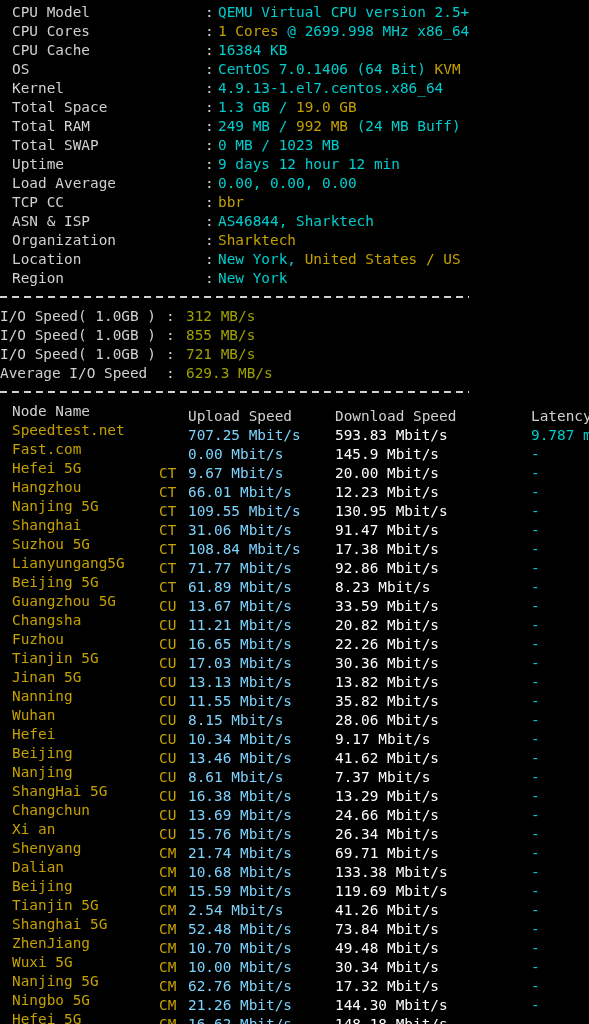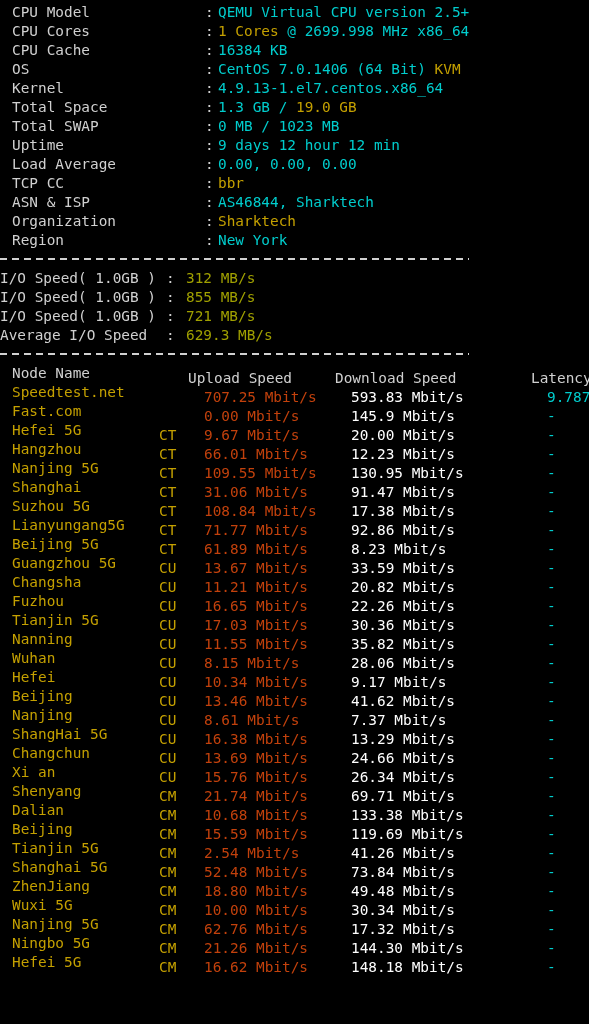--- a/index.html
+++ b/index.html
@@ -20,21 +20,21 @@
   .terminal {
     width: 469px;
     height: 1024px;
     background: #000000;
     position: relative;
     padding: 0;
     box-sizing: border-box;
   }
   .c-cyan   { color: #00cdcd; }
   .c-yellow { color: #c4a000; }
-  .c-green  { color: #c2410c; margin-left: 16px; }
+  .c-green  { color: #7dd3fc; }
   .c-red    { color: #ffffff; }
 
   
   .info-block {
     padding-top: 3px;
   }
   .info-row {
     height: 19px;
     line-height: 19px;
     white-space: pre;
@@ -140,26 +140,28 @@
 
 <div class="terminal">
 
   <div class="info-block" id="info-block">
       <div class="info-row"><span class="info-label">CPU Model</span><span class="info-colon">:</span><span class="info-value"><span class="c-cyan">QEMU Virtual CPU version 2.5+</span></span></div>
       <div class="info-row"><span class="info-label">CPU Cores</span><span class="info-colon">:</span><span class="info-value"><span class="c-yellow">1 Cores</span><span class="c-cyan"> @ 2699.998 MHz x86_64</span></span></div>
       <div class="info-row"><span class="info-label">CPU Cache</span><span class="info-colon">:</span><span class="info-value"><span class="c-cyan">16384 KB</span></span></div>
       <div class="info-row"><span class="info-label">OS</span><span class="info-colon">:</span><span class="info-value"><span class="c-cyan">CentOS 7.0.1406 (64 Bit) </span><span class="c-yellow">KVM</span></span></div>
       <div class="info-row"><span class="info-label">Kernel</span><span class="info-colon">:</span><span class="info-value"><span class="c-cyan">4.9.13-1.el7.centos.x86_64</span></span></div>
       <div class="info-row"><span class="info-label">Total Space</span><span class="info-colon">:</span><span class="info-value"><span class="c-cyan">1.3 GB </span><span class="c-cyan">/ </span><span class="c-yellow">19.0 GB</span></span></div>
+      <div class="info-row"><span class="info-label">Total RAM</span><span class="info-colon">:</span><span class="info-value"><span class="c-cyan">249 MB </span><span class="c-cyan">/ </span><span class="c-yellow">992 MB</span><span class="c-cyan"> (24 MB Buff)</span></span></div>
       <div class="info-row"><span class="info-label">Total SWAP</span><span class="info-colon">:</span><span class="info-value"><span class="c-cyan">0 MB </span><span class="c-cyan">/ </span><span class="c-cyan">1023 MB</span></span></div>
       <div class="info-row"><span class="info-label">Uptime</span><span class="info-colon">:</span><span class="info-value"><span class="c-cyan">9 days 12 hour 12 min</span></span></div>
       <div class="info-row"><span class="info-label">Load Average</span><span class="info-colon">:</span><span class="info-value"><span class="c-cyan">0.00, 0.00, 0.00</span></span></div>
       <div class="info-row"><span class="info-label">TCP CC</span><span class="info-colon">:</span><span class="info-value"><span class="c-yellow">bbr</span></span></div>
       <div class="info-row"><span class="info-label">ASN &amp; ISP</span><span class="info-colon">:</span><span class="info-value"><span class="c-cyan">AS46844, Sharktech</span></span></div>
       <div class="info-row"><span class="info-label">Organization</span><span class="info-colon">:</span><span class="info-value"><span class="c-yellow">Sharktech</span></span></div>
+      <div class="info-row"><span class="info-label">Location</span><span class="info-colon">:</span><span class="info-value"><span class="c-cyan">New York, </span><span class="c-yellow">United States / US</span></span></div>
       <div class="info-row"><span class="info-label">Region</span><span class="info-colon">:</span><span class="info-value"><span class="c-cyan">New York</span></span></div>
     </div>
 
   <div class="sep"></div>
 
   <div class="io-block" id="io-block">
       <div class="io-row"><span class="io-label">I/O Speed( 1.0GB )</span><span class="io-colon">:</span><span class="io-value">312 MB/s</span></div>
       <div class="io-row"><span class="io-label">I/O Speed( 1.0GB )</span><span class="io-colon">:</span><span class="io-value">855 MB/s</span></div>
       <div class="io-row"><span class="io-label">I/O Speed( 1.0GB )</span><span class="io-colon">:</span><span class="io-value">721 MB/s</span></div>
       <div class="io-row"><span class="io-label">Average I/O Speed</span><span class="io-colon">:</span><span class="io-value">629.3 MB/s</span></div>
@@ -175,33 +177,34 @@
       <div class="trow"><span class="col-node c-yellow">Hangzhou</span><span class="col-isp c-yellow">CT</span><span class="col-up c-green">66.01 Mbit/s</span><span class="col-down c-red">12.23 Mbit/s</span><span class="col-lat c-cyan">-</span></div>
       <div class="trow"><span class="col-node c-yellow">Nanjing 5G</span><span class="col-isp c-yellow">CT</span><span class="col-up c-green">109.55 Mbit/s</span><span class="col-down c-red">130.95 Mbit/s</span><span class="col-lat c-cyan">-</span></div>
       <div class="trow"><span class="col-node c-yellow">Shanghai</span><span class="col-isp c-yellow">CT</span><span class="col-up c-green">31.06 Mbit/s</span><span class="col-down c-red">91.47 Mbit/s</span><span class="col-lat c-cyan">-</span></div>
       <div class="trow"><span class="col-node c-yellow">Suzhou 5G</span><span class="col-isp c-yellow">CT</span><span class="col-up c-green">108.84 Mbit/s</span><span class="col-down c-red">17.38 Mbit/s</span><span class="col-lat c-cyan">-</span></div>
       <div class="trow"><span class="col-node c-yellow">Lianyungang5G</span><span class="col-isp c-yellow">CT</span><span class="col-up c-green">71.77 Mbit/s</span><span class="col-down c-red">92.86 Mbit/s</span><span class="col-lat c-cyan">-</span></div>
       <div class="trow"><span class="col-node c-yellow">Beijing 5G</span><span class="col-isp c-yellow">CT</span><span class="col-up c-green">61.89 Mbit/s</span><span class="col-down c-red">8.23 Mbit/s</span><span class="col-lat c-cyan">-</span></div>
       <div class="trow"><span class="col-node c-yellow">Guangzhou 5G</span><span class="col-isp c-yellow">CU</span><span class="col-up c-green">13.67 Mbit/s</span><span class="col-down c-red">33.59 Mbit/s</span><span class="col-lat c-cyan">-</span></div>
       <div class="trow"><span class="col-node c-yellow">Changsha</span><span class="col-isp c-yellow">CU</span><span class="col-up c-green">11.21 Mbit/s</span><span class="col-down c-red">20.82 Mbit/s</span><span class="col-lat c-cyan">-</span></div>
       <div class="trow"><span class="col-node c-yellow">Fuzhou</span><span class="col-isp c-yellow">CU</span><span class="col-up c-green">16.65 Mbit/s</span><span class="col-down c-red">22.26 Mbit/s</span><span class="col-lat c-cyan">-</span></div>
       <div class="trow"><span class="col-node c-yellow">Tianjin 5G</span><span class="col-isp c-yellow">CU</span><span class="col-up c-green">17.03 Mbit/s</span><span class="col-down c-red">30.36 Mbit/s</span><span class="col-lat c-cyan">-</span></div>
+      <div class="trow"><span class="col-node c-yellow">Jinan 5G</span><span class="col-isp c-yellow">CU</span><span class="col-up c-green">13.13 Mbit/s</span><span class="col-down c-red">13.82 Mbit/s</span><span class="col-lat c-cyan">-</span></div>
       <div class="trow"><span class="col-node c-yellow">Nanning</span><span class="col-isp c-yellow">CU</span><span class="col-up c-green">11.55 Mbit/s</span><span class="col-down c-red">35.82 Mbit/s</span><span class="col-lat c-cyan">-</span></div>
       <div class="trow"><span class="col-node c-yellow">Wuhan</span><span class="col-isp c-yellow">CU</span><span class="col-up c-green">8.15 Mbit/s</span><span class="col-down c-red">28.06 Mbit/s</span><span class="col-lat c-cyan">-</span></div>
       <div class="trow"><span class="col-node c-yellow">Hefei</span><span class="col-isp c-yellow">CU</span><span class="col-up c-green">10.34 Mbit/s</span><span class="col-down c-red">9.17 Mbit/s</span><span class="col-lat c-cyan">-</span></div>
       <div class="trow"><span class="col-node c-yellow">Beijing</span><span class="col-isp c-yellow">CU</span><span class="col-up c-green">13.46 Mbit/s</span><span class="col-down c-red">41.62 Mbit/s</span><span class="col-lat c-cyan">-</span></div>
       <div class="trow"><span class="col-node c-yellow">Nanjing</span><span class="col-isp c-yellow">CU</span><span class="col-up c-green">8.61 Mbit/s</span><span class="col-down c-red">7.37 Mbit/s</span><span class="col-lat c-cyan">-</span></div>
       <div class="trow"><span class="col-node c-yellow">ShangHai 5G</span><span class="col-isp c-yellow">CU</span><span class="col-up c-green">16.38 Mbit/s</span><span class="col-down c-red">13.29 Mbit/s</span><span class="col-lat c-cyan">-</span></div>
       <div class="trow"><span class="col-node c-yellow">Changchun</span><span class="col-isp c-yellow">CU</span><span class="col-up c-green">13.69 Mbit/s</span><span class="col-down c-red">24.66 Mbit/s</span><span class="col-lat c-cyan">-</span></div>
       <div class="trow"><span class="col-node c-yellow">Xi an</span><span class="col-isp c-yellow">CU</span><span class="col-up c-green">15.76 Mbit/s</span><span class="col-down c-red">26.34 Mbit/s</span><span class="col-lat c-cyan">-</span></div>
       <div class="trow"><span class="col-node c-yellow">Shenyang</span><span class="col-isp c-yellow">CM</span><span class="col-up c-green">21.74 Mbit/s</span><span class="col-down c-red">69.71 Mbit/s</span><span class="col-lat c-cyan">-</span></div>
       <div class="trow"><span class="col-node c-yellow">Dalian</span><span class="col-isp c-yellow">CM</span><span class="col-up c-green">10.68 Mbit/s</span><span class="col-down c-red">133.38 Mbit/s</span><span class="col-lat c-cyan">-</span></div>
       <div class="trow"><span class="col-node c-yellow">Beijing</span><span class="col-isp c-yellow">CM</span><span class="col-up c-green">15.59 Mbit/s</span><span class="col-down c-red">119.69 Mbit/s</span><span class="col-lat c-cyan">-</span></div>
       <div class="trow"><span class="col-node c-yellow">Tianjin 5G</span><span class="col-isp c-yellow">CM</span><span class="col-up c-green">2.54 Mbit/s</span><span class="col-down c-red">41.26 Mbit/s</span><span class="col-lat c-cyan">-</span></div>
       <div class="trow"><span class="col-node c-yellow">Shanghai 5G</span><span class="col-isp c-yellow">CM</span><span class="col-up c-green">52.48 Mbit/s</span><span class="col-down c-red">73.84 Mbit/s</span><span class="col-lat c-cyan">-</span></div>
-      <div class="trow"><span class="col-node c-yellow">ZhenJiang</span><span class="col-isp c-yellow">CM</span><span class="col-up c-green">18.80 Mbit/s</span><span class="col-down c-red">49.48 Mbit/s</span><span class="col-lat c-cyan">-</span></div>
+      <div class="trow"><span class="col-node c-yellow">ZhenJiang</span><span class="col-isp c-yellow">CM</span><span class="col-up c-green">10.70 Mbit/s</span><span class="col-down c-red">49.48 Mbit/s</span><span class="col-lat c-cyan">-</span></div>
       <div class="trow"><span class="col-node c-yellow">Wuxi 5G</span><span class="col-isp c-yellow">CM</span><span class="col-up c-green">10.00 Mbit/s</span><span class="col-down c-red">30.34 Mbit/s</span><span class="col-lat c-cyan">-</span></div>
       <div class="trow"><span class="col-node c-yellow">Nanjing 5G</span><span class="col-isp c-yellow">CM</span><span class="col-up c-green">62.76 Mbit/s</span><span class="col-down c-red">17.32 Mbit/s</span><span class="col-lat c-cyan">-</span></div>
       <div class="trow"><span class="col-node c-yellow">Ningbo 5G</span><span class="col-isp c-yellow">CM</span><span class="col-up c-green">21.26 Mbit/s</span><span class="col-down c-red">144.30 Mbit/s</span><span class="col-lat c-cyan">-</span></div>
       <div class="trow"><span class="col-node c-yellow">Hefei 5G</span><span class="col-isp c-yellow">CM</span><span class="col-up c-green">16.62 Mbit/s</span><span class="col-down c-red">148.18 Mbit/s</span><span class="col-lat c-cyan">-</span></div>
     </div>
 
 </div>
 
 </body></html>

